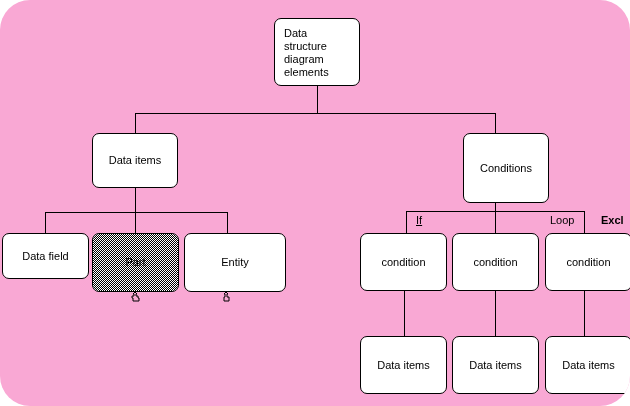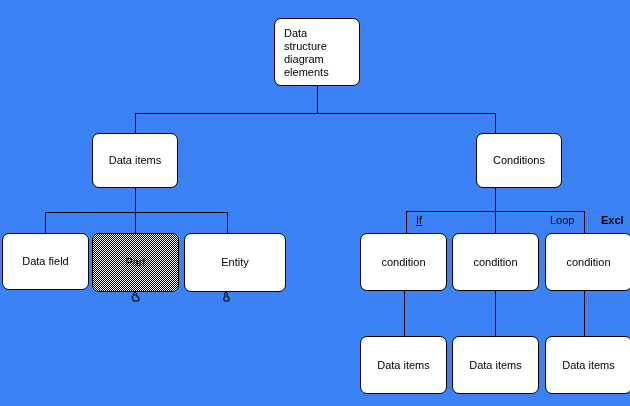--- a/index.html
+++ b/index.html
@@ -8,22 +8,23 @@
     padding: 0;
     background: #ffffff;
   }
   body {
     font-family: "Liberation Sans", sans-serif;
   }
   #canvas {
     position: relative;
     width: 630px;
     height: 406px;
-    background: #3b82f6;
+    background: #f9a8d4;
     overflow: hidden;
+    border-radius: 30px;
   }
   .node {
     position: absolute;
     box-sizing: border-box;
     border: 1px solid #000000;
     border-radius: 7px;
     background: #ffffff;
     display: flex;
     align-items: center;
     justify-content: center;
@@ -108,25 +109,25 @@
     <span class="label">Data
 structure
 diagram
 elements</span>
   </div>
 
   <div class="node" style="left:92px; top:133px; width:86px; height:55px;">
     <span class="label">Data items</span>
   </div>
 
-  <div class="node" style="left:476px; top:133px; width:86px; height:55px;text-align:center;">
+  <div class="node" style="left:463px; top:133px; width:86px; height:70px;text-align:center;">
     <span class="label">Conditions</span>
   </div>
 
-  <div class="node" style="left:2px; top:233px; width:87px; height:57px;text-align:right;">
+  <div class="node" style="left:2px; top:233px; width:87px; height:46px;text-align:right;">
     <span class="label">Data field</span>
   </div>
 
   <div class="node" style="left:92px; top:233px; width:87px; height:59px;">
     <svg class="hatchfill" width="85" height="57" viewBox="0 0 85 57" preserveAspectRatio="none">
       <defs>
         <pattern id="dots50" width="2" height="2" patternUnits="userSpaceOnUse">
           <rect x="0" y="0" width="1" height="1" fill="#000000"></rect>
           <rect x="1" y="1" width="1" height="1" fill="#000000"></rect>
         </pattern>

